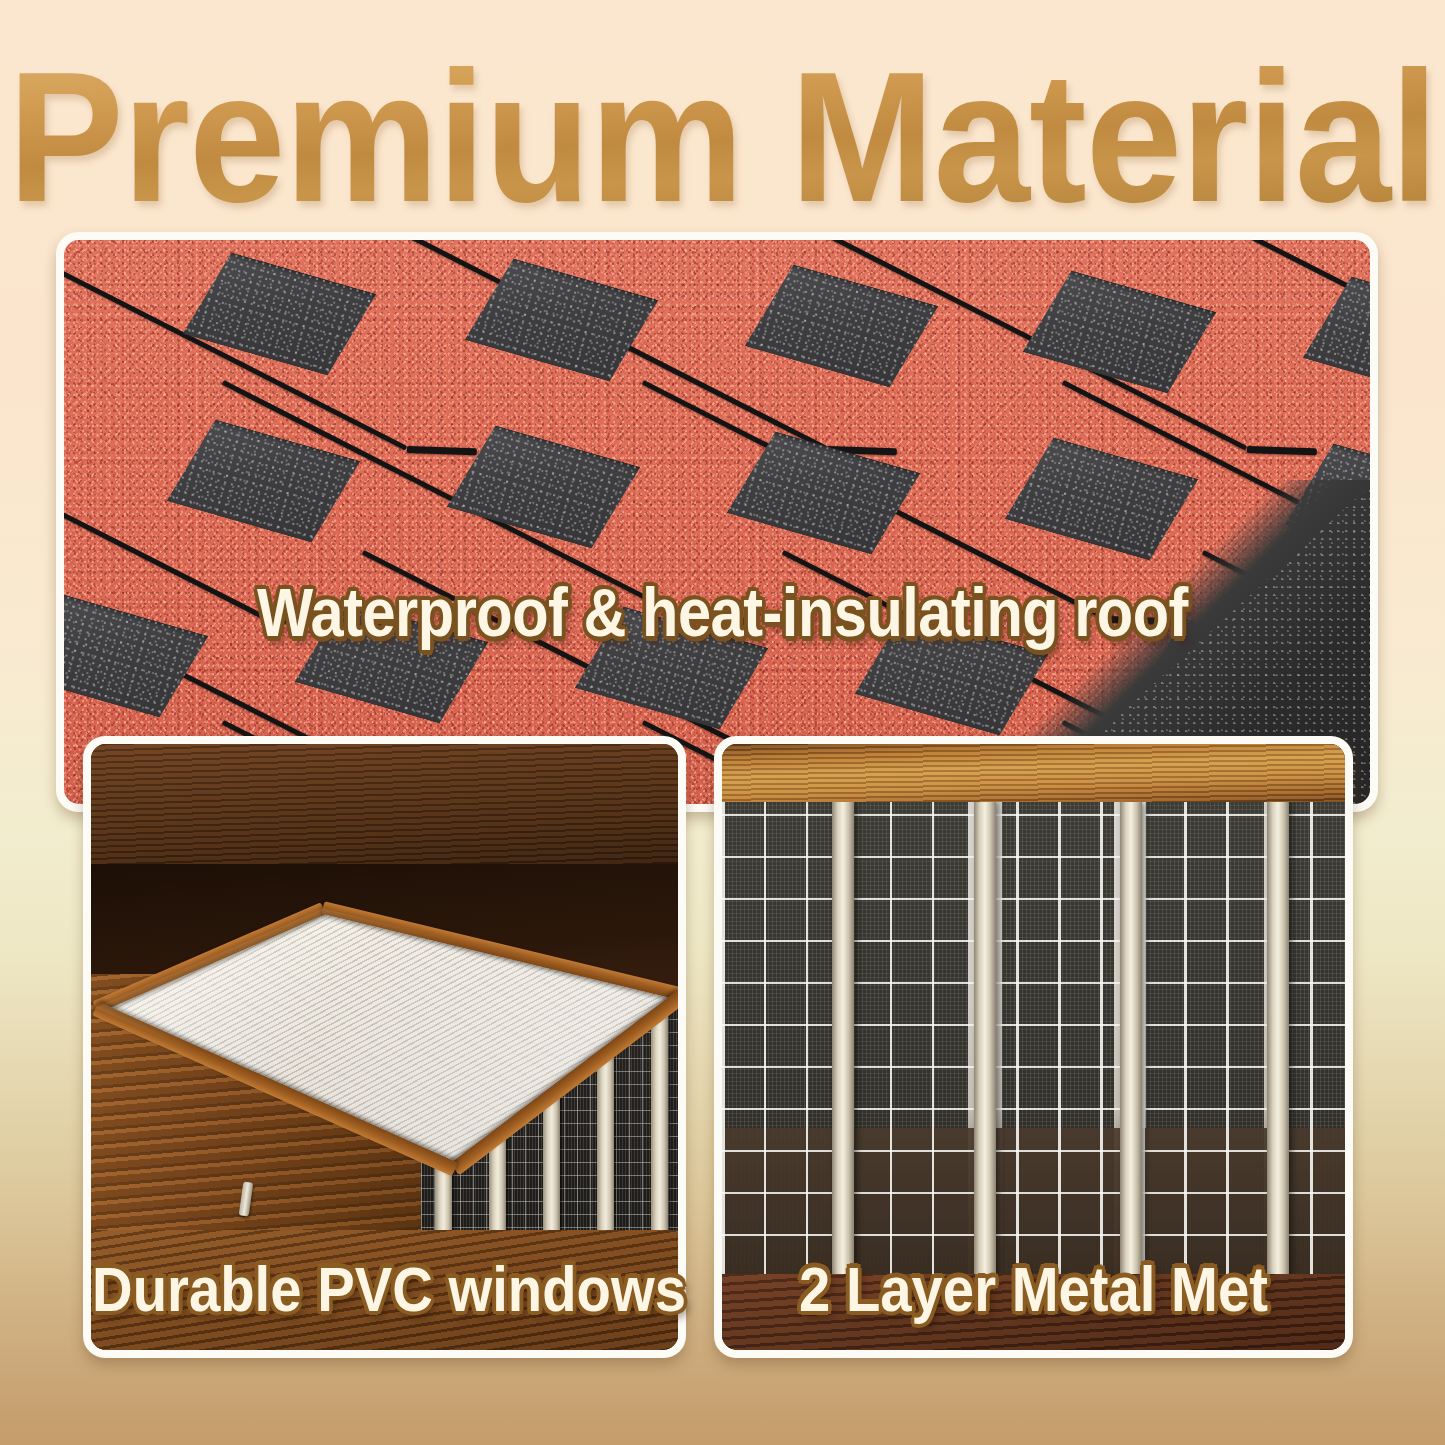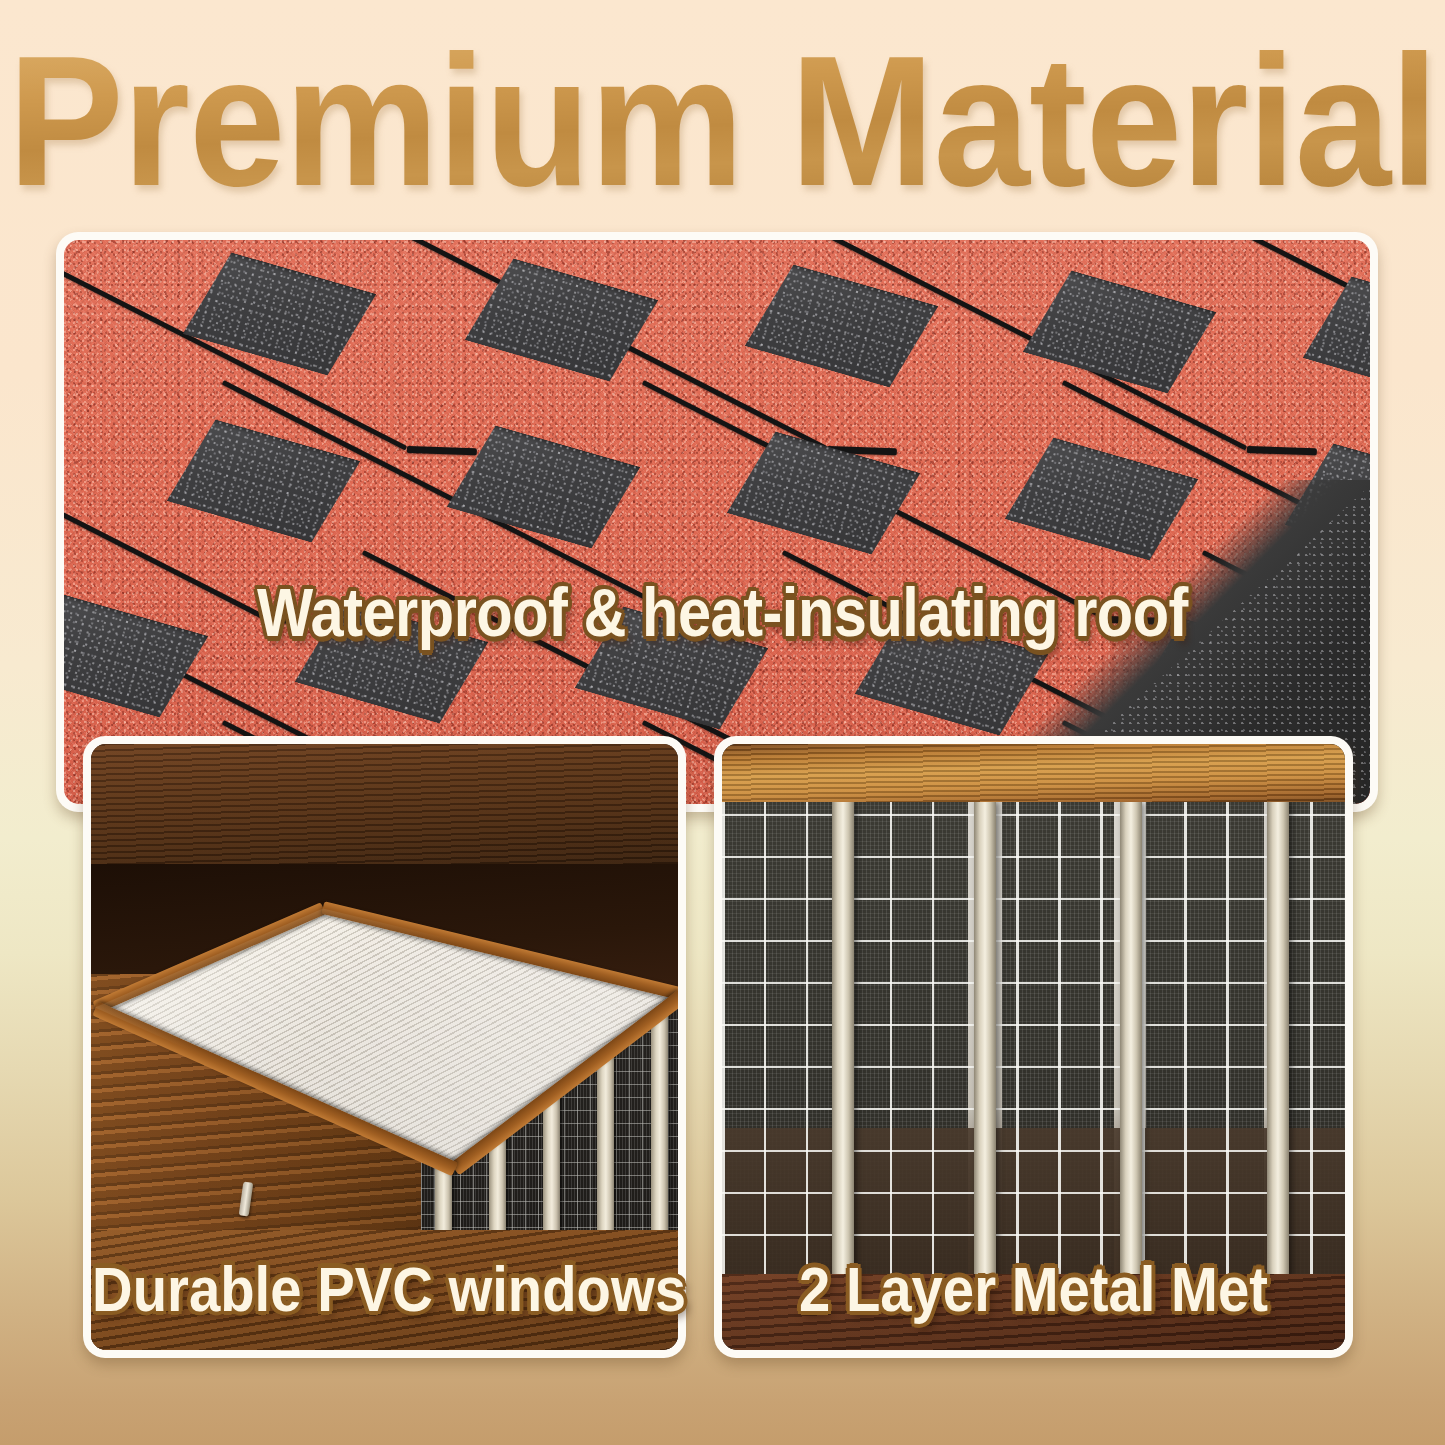--- a/index.html
+++ b/index.html
@@ -18,21 +18,21 @@
       #eee7c4 66%,
       #e6d9b2 74%,
       #dcc79a 83%,
       #d0b183 91%,
       #c8a273 97%,
       #c59d6c 100%);
   }
 
   
   .title-wrap{
-    position:absolute;left:0;top:30px;width:1445px;height:180px;
+    position:absolute;left:0;top:46px;width:1445px;height:180px;
     display:flex;align-items:center;justify-content:center;
   }
   .title{
     font-size:176px;
     line-height:176px;
     font-weight:bold;
     letter-spacing:-1px;
     transform:scaleX(0.985) scaleY(1.06);
     transform-origin:center center;
     white-space:nowrap;

